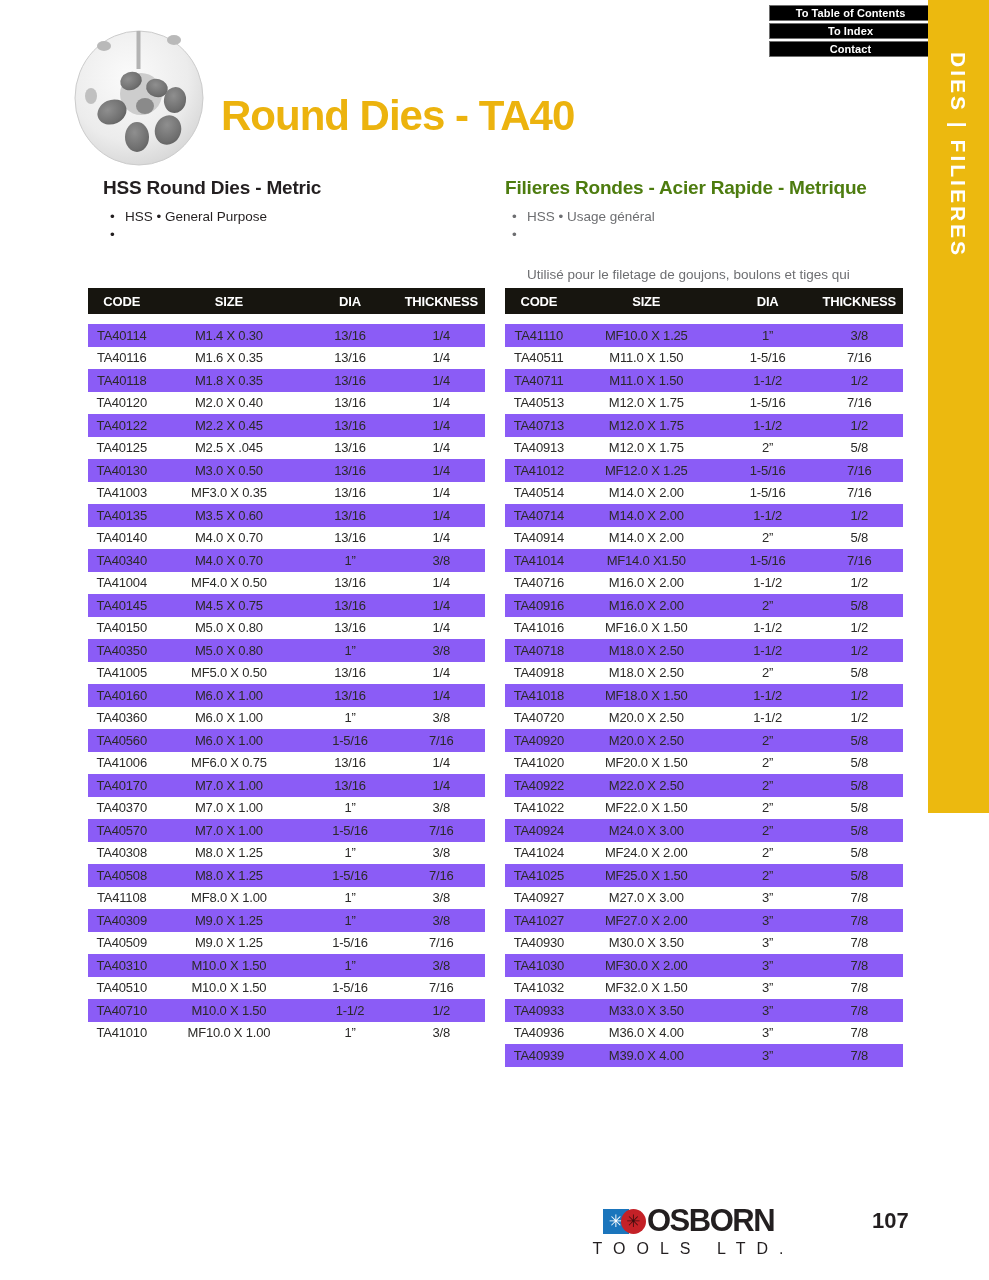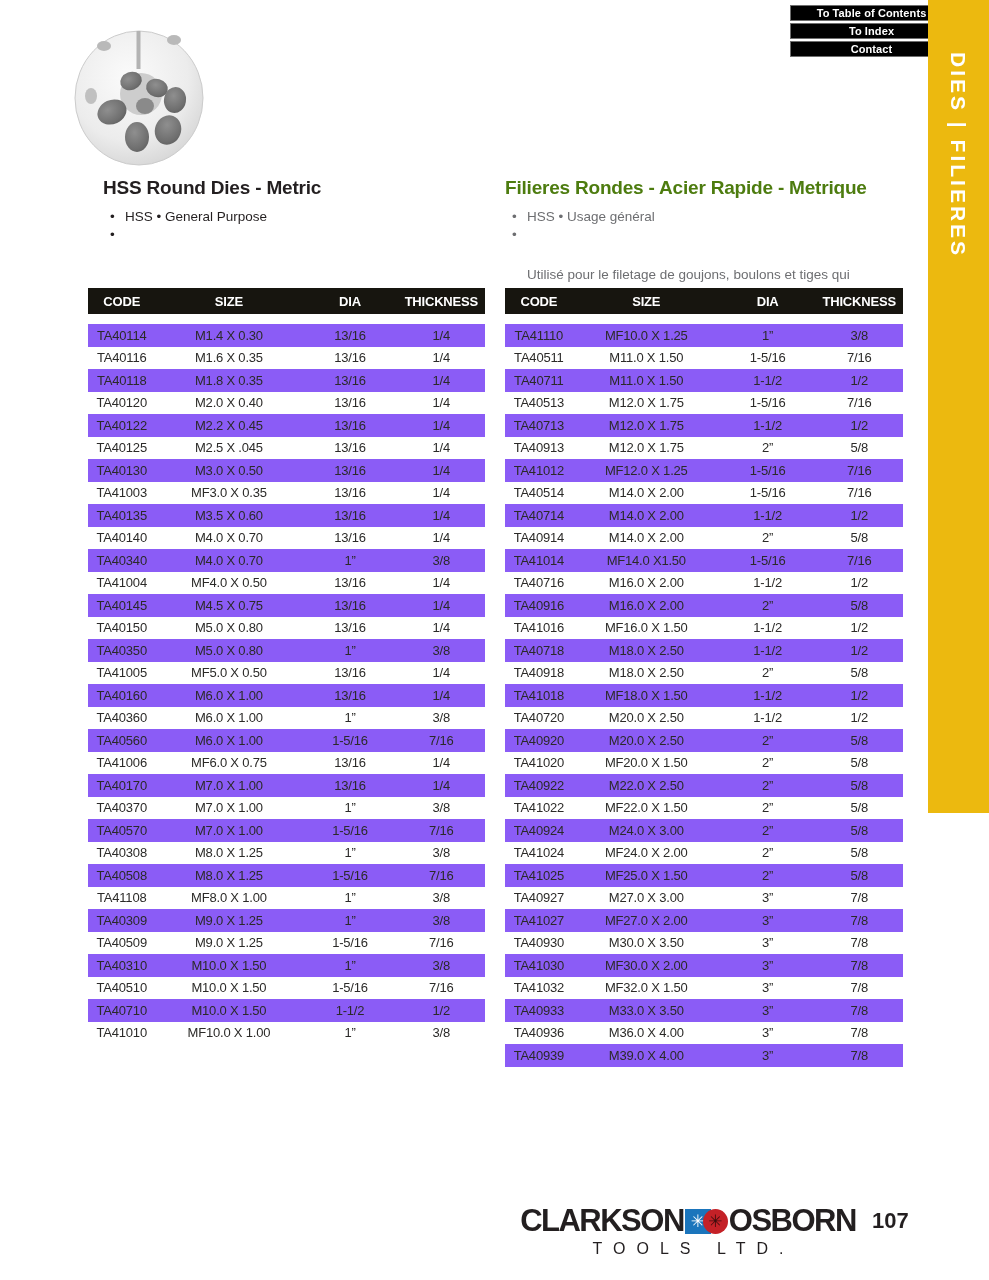--- a/index.html
+++ b/index.html
@@ -1,20 +1,20 @@
 <!DOCTYPE html>
 <html><head>
 <meta charset="utf-8">
 <style>
   html,body { margin:0; padding:0; background:#fff; }
   .page { position:relative; width:989px; height:1280px; background:#ffffff;
           font-family:"Liberation Sans", sans-serif; overflow:hidden; }
 
   
-  .nav-buttons { position:absolute; top:5px; left:790px; width:163px;
+  .nav-buttons { position:absolute; top:5px; left:769px; width:163px;
                  display:flex; flex-direction:column; gap:2px; }
   .nav-btn { height:16px; background:#000; border:1px solid #6e6e6e; color:#fff;
              font-size:11px; font-weight:bold; display:flex; align-items:center;
              justify-content:center; box-sizing:border-box; cursor:pointer; letter-spacing:0.1px; }
 
   
   .side-tab { position:absolute; top:0; left:928px; width:61px; height:813px; background:#ECB90F; }
   .side-tab-label { position:absolute; top:52px; left:18px; writing-mode:vertical-rl;
                     color:#fff; font-size:21px; font-weight:bold; letter-spacing:3px; white-space:nowrap; }
 
@@ -98,20 +98,21 @@
     <circle cx="70" cy="90" r="21" fill="#cdcdcd"></circle>
     <ellipse cx="60" cy="77" rx="11" ry="9" fill="url(#holeg)" transform="rotate(-20 60 77)"></ellipse>
     <ellipse cx="86" cy="84" rx="11" ry="9" fill="url(#holeg)" transform="rotate(15 86 84)"></ellipse>
     <ellipse cx="74" cy="102" rx="9" ry="8" fill="#8a8a8a"></ellipse>
     <ellipse cx="41" cy="108" rx="15" ry="12" fill="url(#holeg)" transform="rotate(-25 41 108)"></ellipse>
     <ellipse cx="66" cy="133" rx="12" ry="15" fill="url(#holeg)"></ellipse>
     <ellipse cx="97" cy="126" rx="13" ry="15" fill="url(#holeg)" transform="rotate(20 97 126)"></ellipse>
     <ellipse cx="104" cy="96" rx="11" ry="13" fill="url(#holeg)" transform="rotate(10 104 96)"></ellipse>
   </svg>
 
+  <div class="page-title">Round Dies - TA40</div>
 
   <div class="section section-en">
     <div class="section-heading">HSS Round Dies - Metric</div>
     <div class="bullet">
       <span class="dot">•</span>
       <span class="btxt">HSS  •  General Purpose</span>
     </div>
     <div class="bullet">
       <span class="dot">•</span>
     </div>
@@ -536,21 +537,20 @@
           <div class="tcell c0">TA40939</div>
           <div class="tcell c1">M39.0 X 4.00</div>
           <div class="tcell c2">3”</div>
           <div class="tcell c3">7/8</div>
         </div>
       </div>
   </div>
 
   <div class="footer">
     <div class="brand-row">
-      <span class="brand-text">CLARKSON</span>
       <span class="logo-mark">
         <span class="logo-blue">✳</span>
         <span class="logo-red">✳</span>
       </span>
       <span class="brand-text">OSBORN</span>
     </div>
     <div class="brand-sub">TOOLS LTD.</div>
   </div>
 
   <div class="page-num">107</div>

